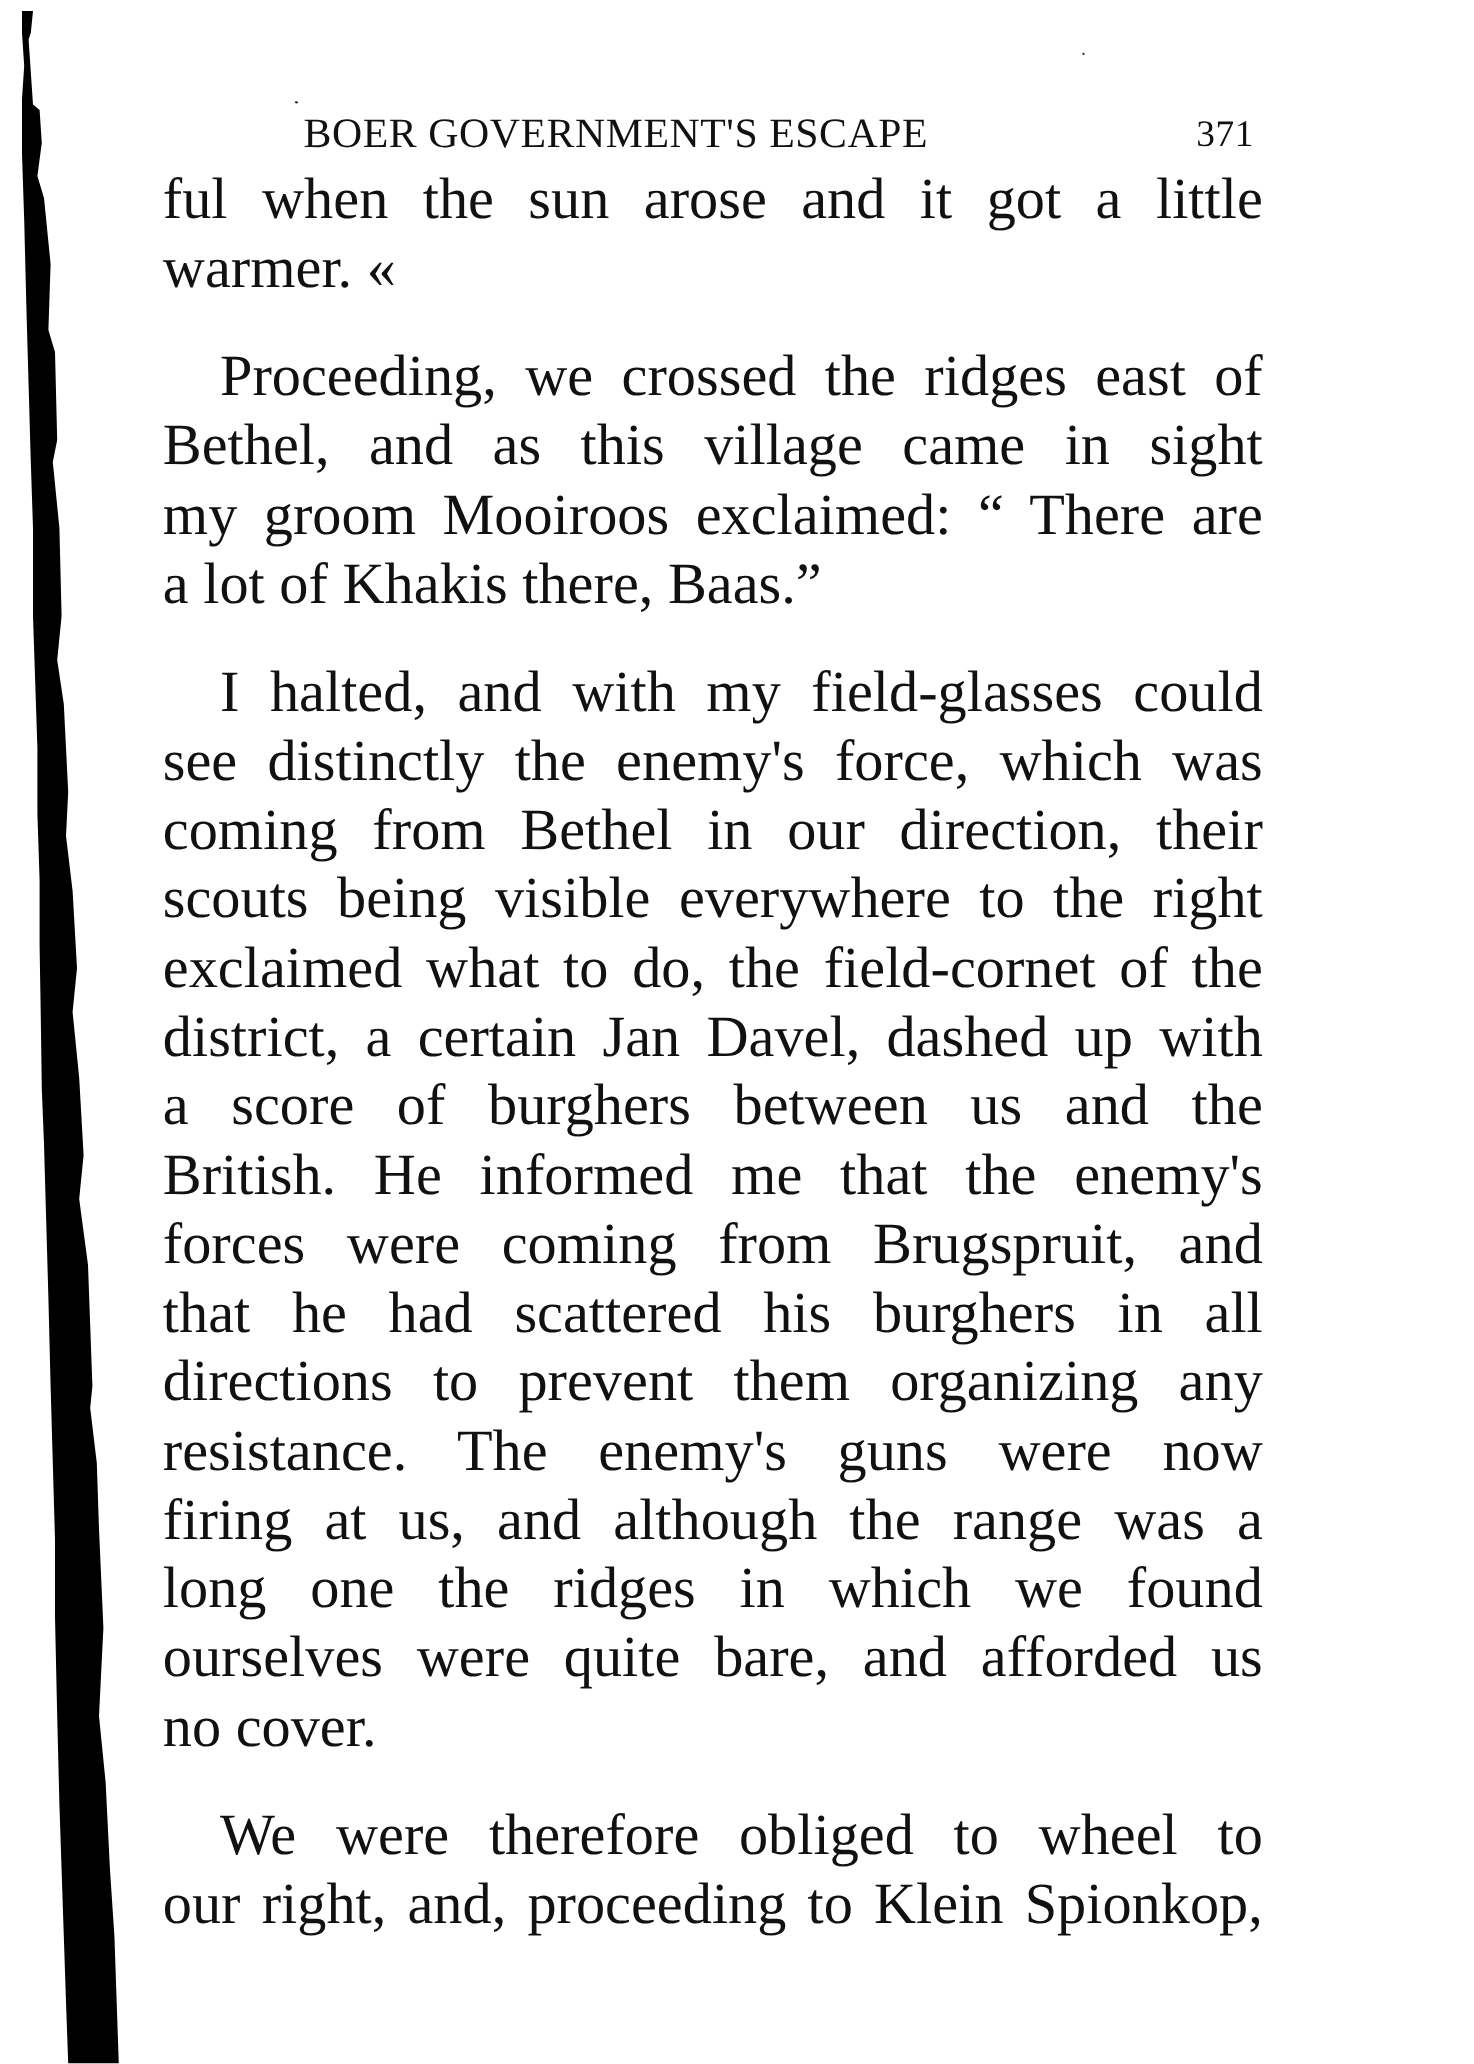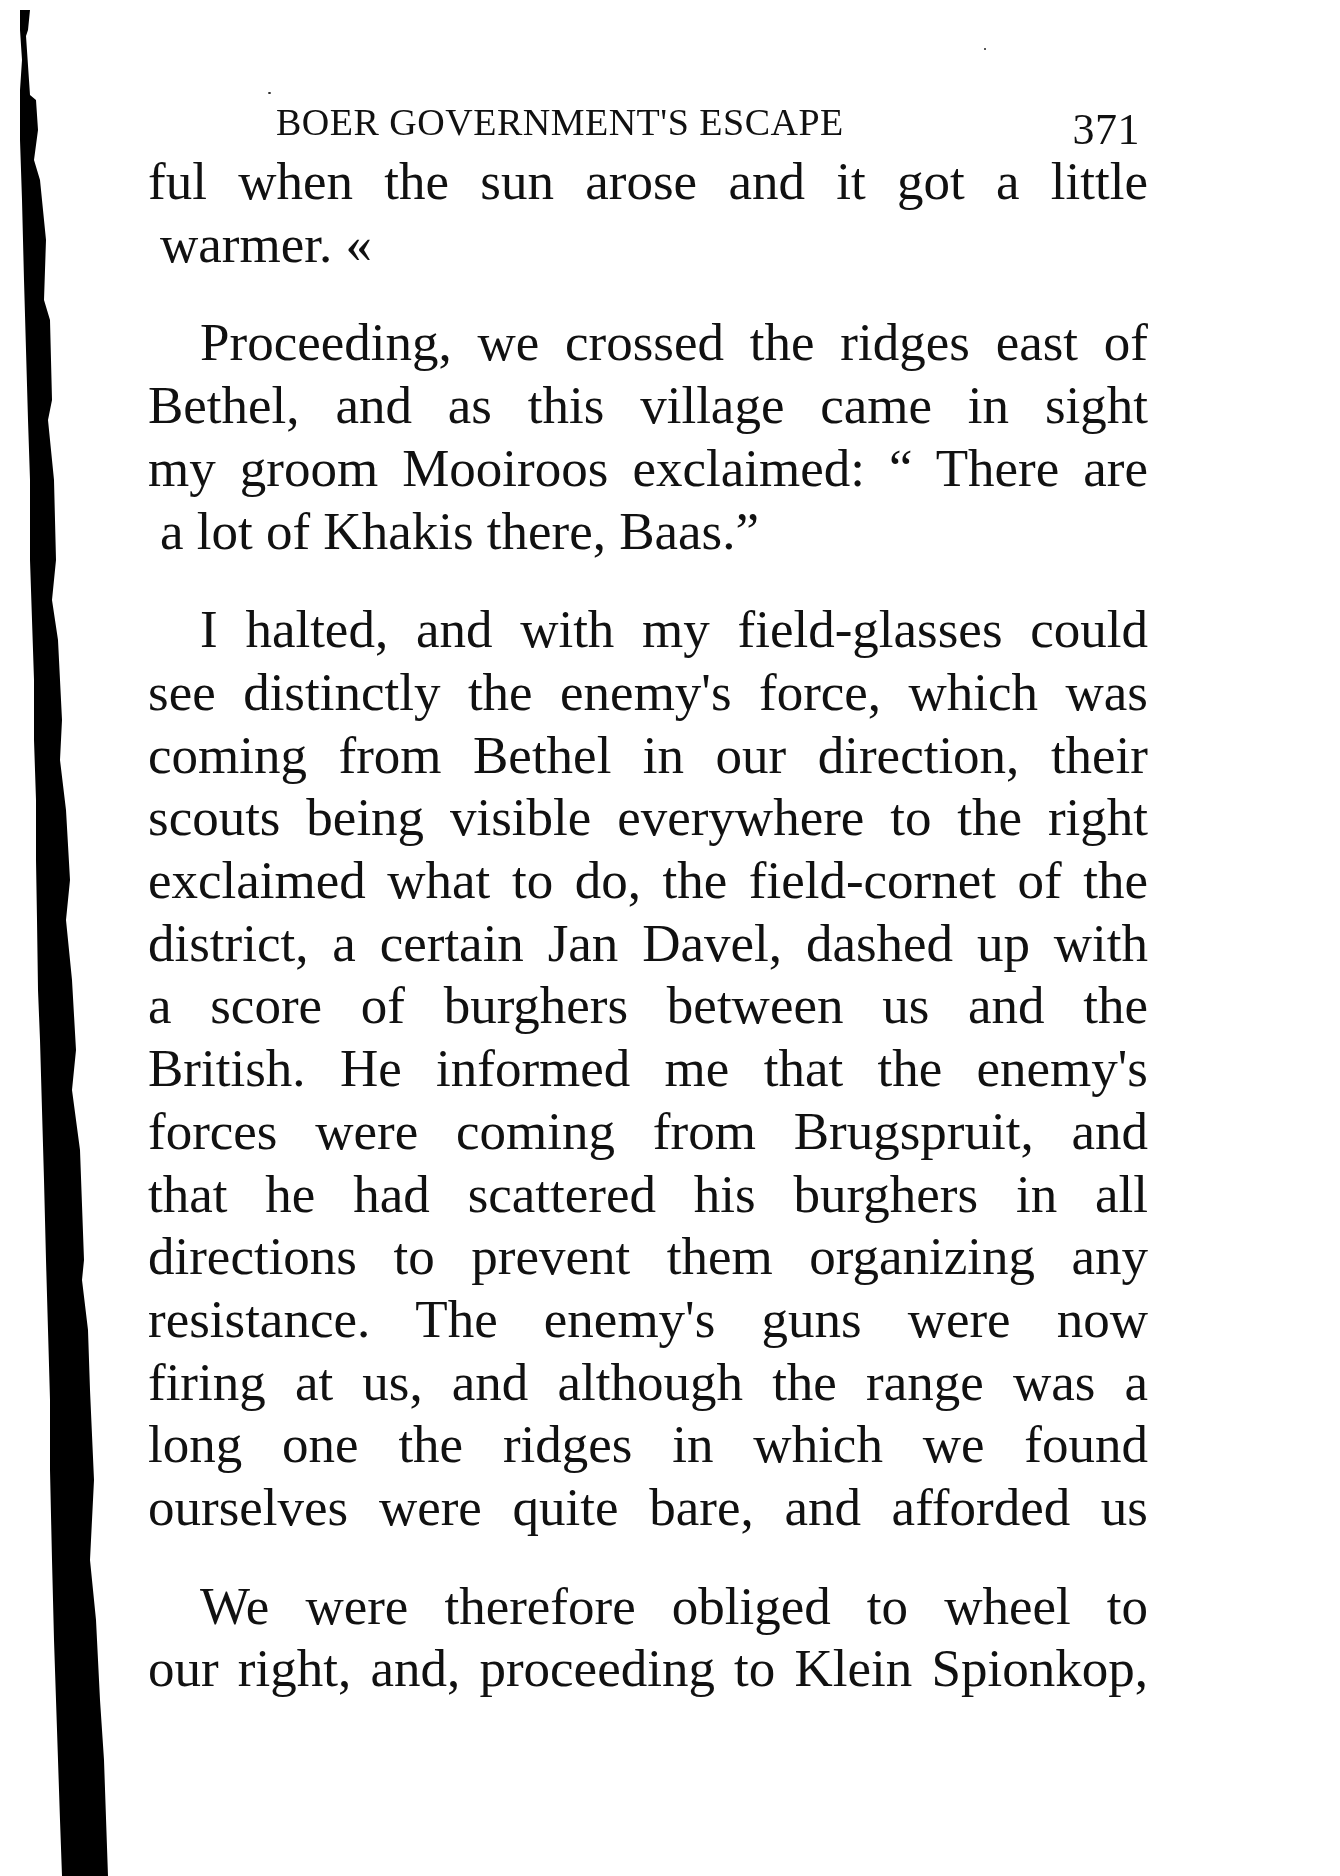--- a/index.html
+++ b/index.html
@@ -1,24 +1,24 @@
 <!DOCTYPE html>
 <html><head>
   <meta charset="utf-8">
   <style>
     html, body { margin: 0; padding: 0; background: #ffffff; }
     body { width: 1340px; height: 1876px; position: relative; overflow: hidden; font-family: "Liberation Serif", "DejaVu Serif", serif; color: #111; }
     .gutter { position: absolute; left: 0; top: 0; width: 110px; height: 1876px; }
     .page { position: absolute; left: 148px; top: 90px; width: 1000px; }
     .header { position: relative; height: 60px; font-size: 38px; letter-spacing: 0.5px; text-decoration: underline; }
     .header .title { position: absolute; left: 128px; top: 10px; }
-    .header .pagenum { position: absolute; right: 8px; top: 14px; font-size: 44px; }
+    .header .pagenum { position: absolute; right: 8px; top: 14px; font-size: 34px; }
     .body { font-size: 53px; line-height: 62.7px; text-align: justify; }
     .line { display: block; white-space: nowrap; text-align-last: justify; text-align: justify; width: 1000px; }
-    .line.last { text-align-last: left; margin-left: 12px; }
+    .line.last { text-align-last: left; }
     .line.indent { padding-left: 52px; width: 948px; margin-top: 36px; }
     .para { margin: 0; }
     .speck { position: absolute; background: #222; border-radius: 50%; }
   </style>
 </head>
 <body>
 
 <svg class="gutter" viewBox="0 0 110 1876" preserveAspectRatio="none">
   <path d="M20,10 L30,10 L28,30 L26,36 L30,95 L36,100 L38,130 L34,160 L40,180 L46,240 L44,300 L50,320 L52,400 L48,420 L54,480 L56,560 L52,600 L58,640 L62,720 L60,760 L66,810 L70,880 L66,920 L72,980 L76,1050 L72,1090 L80,1150 L84,1260 L82,1280 L88,1330 L90,1390 L94,1480 L92,1520 L90,1560 L96,1620 L100,1700 L104,1760 L108,1876 L62,1876 L60,1820 L58,1760 L56,1700 L54,1640 L52,1560 L50,1470 L50,1400 L48,1330 L46,1260 L44,1180 L42,1110 L40,1040 L38,990 L37,920 L36,860 L36,800 L34,740 L34,680 L32,620 L30,560 L30,480 L28,420 L26,350 L24,280 L22,200 L20,140 L20,90 L22,60 L20,30 Z" fill="#000"></path>
 </svg>
@@ -49,20 +49,21 @@
       <span class="line">district, a certain Jan Davel, dashed up with</span>
       <span class="line">a score of burghers between us and the</span>
       <span class="line">British. He informed me that the enemy's</span>
       <span class="line">forces were coming from Brugspruit, and</span>
       <span class="line">that he had scattered his burghers in all</span>
       <span class="line">directions to prevent them organizing any</span>
       <span class="line">resistance. The enemy's guns were now</span>
       <span class="line">firing at us, and although the range was a</span>
       <span class="line">long one the ridges in which we found</span>
       <span class="line">ourselves were quite bare, and afforded us</span>
+      <span class="line last">no cover.</span>
     </p>
     <p class="para">
       <span class="line indent">We were therefore obliged to wheel to</span>
       <span class="line">our right, and, proceeding to Klein Spionkop,</span>
     </p>
   </div>
 </div>
 
 <span class="speck" style="left:268px;top:92px;width:3px;height:2px;"></span>
 <span class="speck" style="left:984px;top:48px;width:2px;height:2px;"></span>

